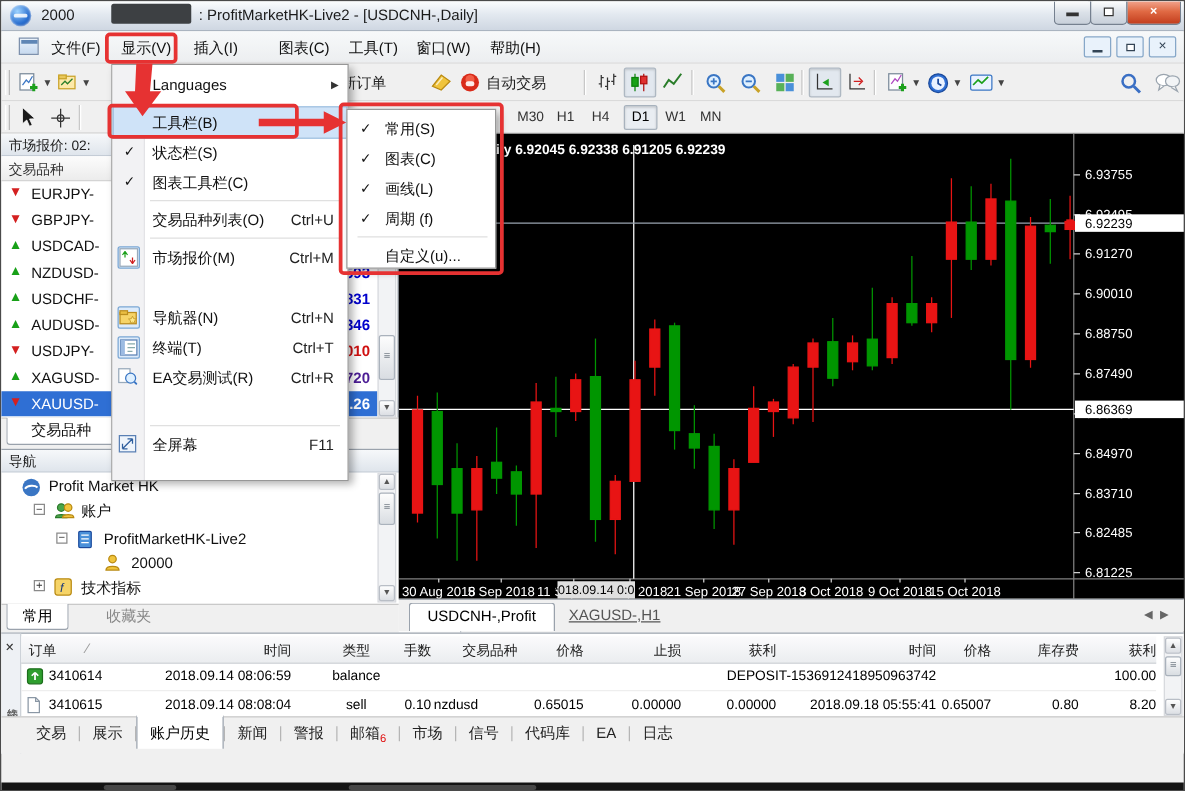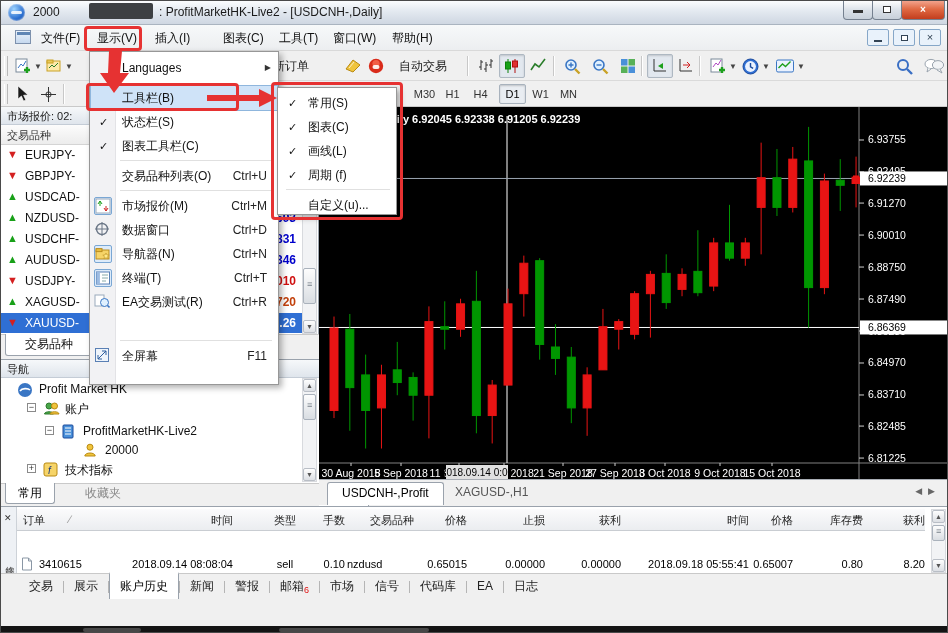--- a/index.html
+++ b/index.html
@@ -178,21 +178,21 @@
           <path d="M3 12 L10 3 L17 8 L10 15 Z" fill="#f0c43c" stroke="#b98a12"></path>
           <path d="M6 11 L11 5" stroke="#fff" opacity=".7"></path>
         </svg>
     </div>
     <div class="tbtn" style="left:362px;">
       <svg class="ic" width="19" height="18" viewBox="0 0 19 18">
           <circle cx="9" cy="9" r="7.2" fill="#d92b1a"></circle>
           <circle cx="9" cy="6.5" r="3.6" fill="#ff7a60" opacity=".65"></circle>
           <rect x="5.5" y="8" width="7" height="4" rx="2" fill="#fff" opacity=".9"></rect>
         </svg>
-      <span style="margin-left:13px;">自动交易</span>
+      <span style="margin-left:3px;">自动交易</span>
     </div>
     <div class="tsep" style="left:466px;"></div>
     <div class="tbtn" style="left:472px;">
       <svg class="ic" width="18" height="18" viewBox="0 0 18 18">
           <path d="M4 3v10M4 5h2M2 10h2M9 5v10M9 8h2M7 12h2M14 2v9M14 4h2M12 8h2" stroke="#333"></path>
         </svg>
     </div>
     <div class="tbtn pressed" style="left:498px;">
       <svg class="ic" width="18" height="18" viewBox="0 0 18 18">
           <path d="M5 2v14" stroke="#0a800a"></path>
@@ -341,21 +341,21 @@
           <span class="bid" style="color:#0000cc;">346</span>
         </div>
         <div class="mw-row" style="top: 126px;">
           <span class="arr"><span style="color:#d42020;font-size:11px;">▼</span></span>
           <span class="sym">USDJPY-</span>
           <span class="bid" style="color:#d01010;">010</span>
         </div>
         <div class="mw-row" style="top: 147px;">
           <span class="arr"><span style="color:#18a018;font-size:11px;">▲</span></span>
           <span class="sym">XAGUSD-</span>
-          <span class="bid" style="color:#c2410c;">720</span>
+          <span class="bid" style="color:#4c1d95;">720</span>
         </div>
         <div class="mw-row sel" style="top: 168px;">
           <span class="arr"><span style="color:#d42020;font-size:11px;">▼</span></span>
           <span class="sym">XAUUSD-</span>
           <span class="bid" style="color:#ffffff;">.26</span>
         </div>
       </div>
     <div class="sb" style="left:301px;top:38px;height:189px;">
       <div class="btn" style="top:0;">▲</div>
       <div class="thumb" style="top:122px;height:36px;"></div>
@@ -544,21 +544,21 @@
         <line x1="453" y1="356" x2="453" y2="359" stroke="#cfcfcf"></line>
         <text x="453" y="370" fill="#ffffff" font-size="10.5" text-anchor="middle">15 Oct 2018</text>
         <rect x="127" y="358" width="62" height="14" fill="#e0e0e0"></rect>
         <text x="158" y="368.5" fill="#000" font-size="10" text-anchor="middle">2018.09.14 0:00</text>
         <text x="10" y="16" fill="#ffffff" font-size="11" font-weight="bold">USDCNH-,Daily  6.92045 6.92338 6.91205 6.92239</text>
       </svg>
   </div>
   <div class="chart-tabs" id="chart-tabs">
     <div class="chart-tab-nav">◀▶</div>
   <div class="chart-tab active" style="left: 8px;">USDCNH-,Profit</div>
-      <div class="chart-tab" style="left: 122px;">XAGUSD-,H1</div>
+      <div class="chart-tab" style="left: 122px; text-decoration: underline;">XAGUSD-,H1</div>
     </div>
 
   <div class="terminal">
     <div class="term-strip">
       <div class="x">✕</div>
       <div class="vt">终端</div>
     </div>
     <div class="term-head" id="term-head">
         <span class="h" style="left: 6px;">订单</span>
         <span class="h" style="left: 52px; color: rgb(153, 153, 153);">∕</span>
@@ -568,20 +568,31 @@
         <span class="h" style="left: 335px; width: 80px; text-align: center;">交易品种</span>
         <span class="h" style="right: 458px;">价格</span>
         <span class="h" style="right: 380px;">止损</span>
         <span class="h" style="right: 304px;">获利</span>
         <span class="h" style="right: 176px;">时间</span>
         <span class="h" style="right: 132px;">价格</span>
         <span class="h" style="right: 62px;">库存费</span>
         <span class="h" style="right: 0px;">获利</span>
       </div>
     <div class="term-rows" id="term-rows">
+        <div class="term-row" style="top: 0px;">
+          <span class="cell" style="left: 4px; top: 3px;"><svg width="14" height="14" viewBox="0 0 14 14">
+              <rect x="1" y="1" width="12" height="12" rx="2" fill="#2e9e2e" stroke="#1d6e1d"></rect>
+              <path d="M7 10V4M7 4L4.4 6.6M7 4l2.6 2.6" stroke="#fff" stroke-width="1.4" fill="none"></path>
+            </svg></span>
+          <span class="cell" style="left: 22px;">3410614</span>
+          <span class="cell" style="right: 692px;">2018.09.14 08:06:59</span>
+          <span class="cell" style="left: 228px; width: 80px; text-align: center;">balance</span>
+          <span class="cell" style="right: 176px;">DEPOSIT-1536912418950963742</span>
+          <span class="cell" style="right: 0px;">100.00</span>
+        </div>
         <div class="term-row" style="top: 23px;">
           <span class="cell" style="left: 4px; top: 3px;"><svg width="12" height="14" viewBox="0 0 12 14">
               <path d="M1.5 1h6l3 3v9h-9z" fill="#fff" stroke="#8a97a5"></path>
               <path d="M7.5 1v3h3" fill="none" stroke="#8a97a5"></path>
             </svg></span>
           <span class="cell" style="left: 22px;">3410615</span>
           <span class="cell" style="right: 692px;">2018.09.14 08:08:04</span>
           <span class="cell" style="left: 228px; width: 80px; text-align: center;">sell</span>
           <span class="cell" style="right: 580px;">0.10</span>
           <span class="cell" style="left: 330px;">nzdusd</span>
@@ -633,28 +644,20 @@
       <div class="m-sep" style="top: 138px;"></div>
       <div class="m-item" style="top: 142px;">
         <span class="mic boxed"><svg width="16" height="16" viewBox="0 0 16 16">
             <rect x="1" y="1" width="14" height="14" fill="#fff" stroke="#9ab"></rect>
             <path d="M5 8V3M5 3l-2 3M5 3l2 3" stroke="#1ca01c" fill="none"></path>
             <path d="M11 8v5M11 13l-2-3M11 13l2-3" stroke="#d02020" fill="none"></path>
           </svg></span>
         <span class="lbl">市场报价(M)</span>
         <span class="sc">Ctrl+M</span>
       </div>
-      <div class="m-item" style="top: 166px;">
-        <span class="mic"><svg width="16" height="16" viewBox="0 0 16 16">
-            <circle cx="8" cy="8" r="5.5" fill="none" stroke="#6a7686" stroke-width="1.4"></circle>
-            <path d="M8 1v14M1 8h14" stroke="#6a7686"></path>
-          </svg></span>
-        <span class="lbl">数据窗口</span>
-        <span class="sc">Ctrl+D</span>
-      </div>
       <div class="m-item" style="top: 214px;">
         <span class="mic boxed"><svg width="16" height="16" viewBox="0 0 16 16">
             <rect x="1.5" y="2" width="13" height="12" fill="#fff" stroke="#5a80b4"></rect>
             <rect x="1.5" y="2" width="3.4" height="12" fill="#9cbbe2"></rect>
             <path d="M7 5h6M7 8h6M7 11h4" stroke="#8aa"></path>
           </svg></span>
         <span class="lbl">终端(T)</span>
         <span class="sc">Ctrl+T</span>
       </div>
       <div class="m-item" style="top: 190px;">

